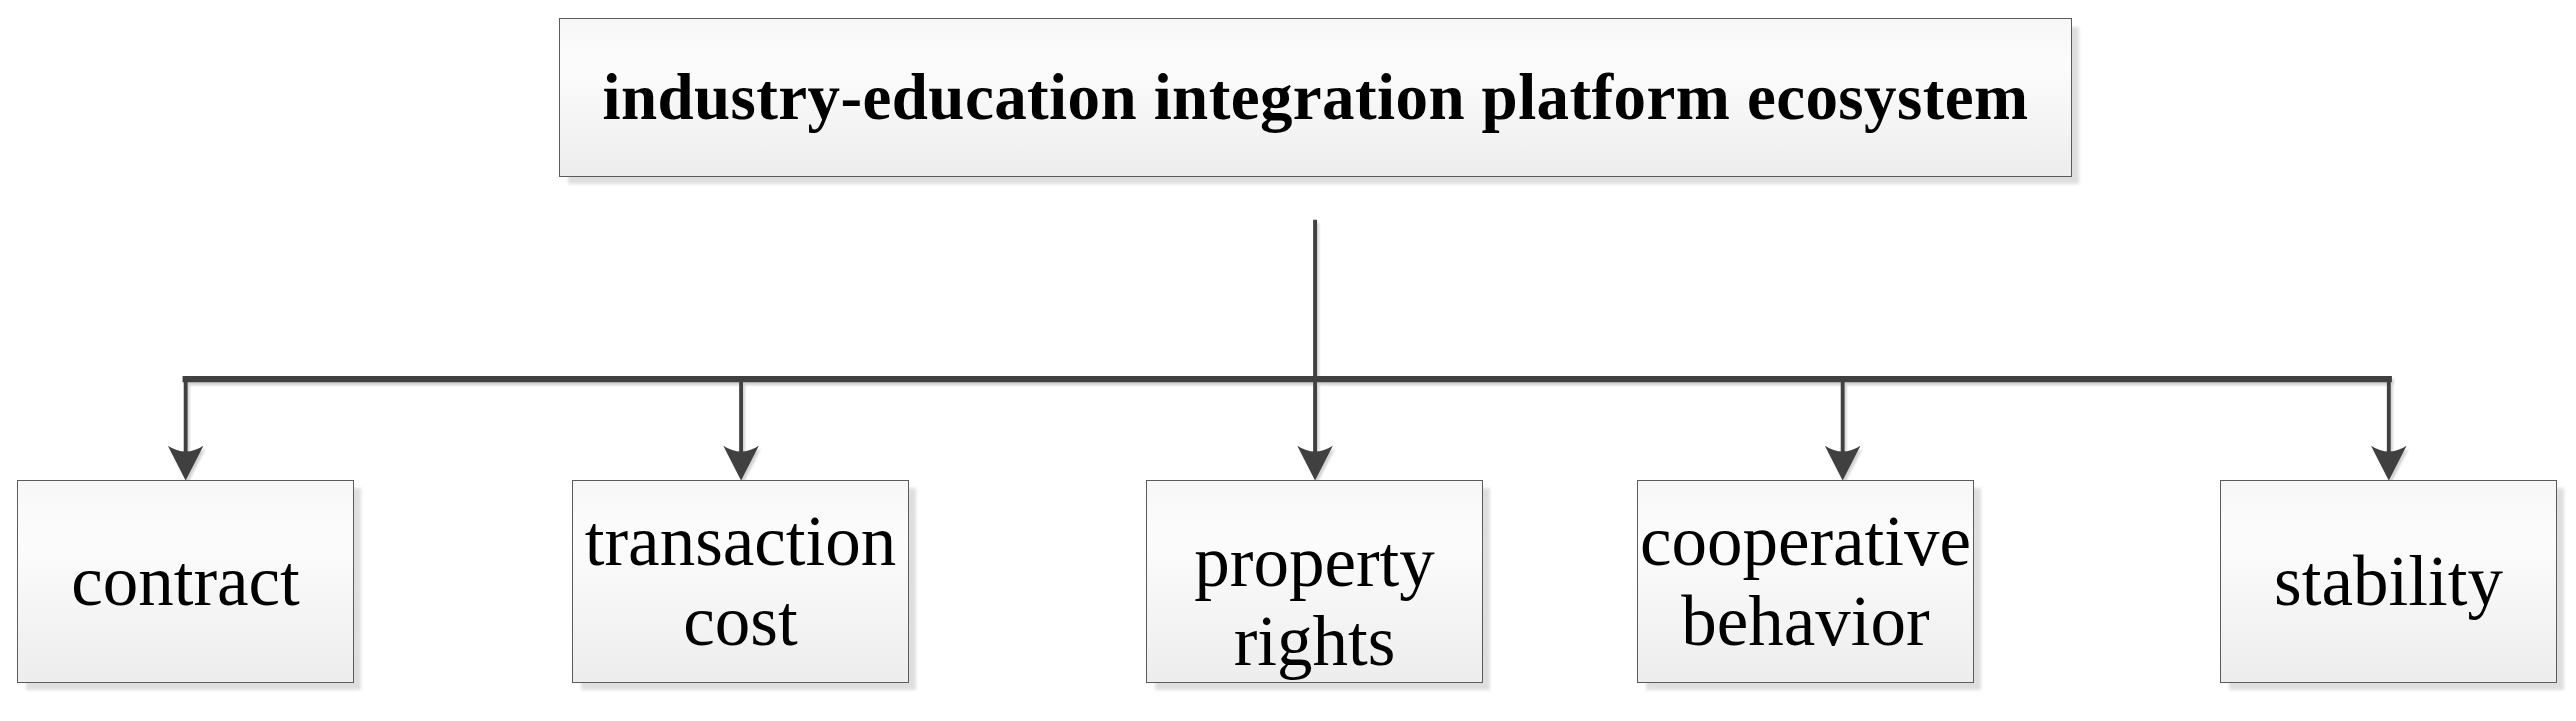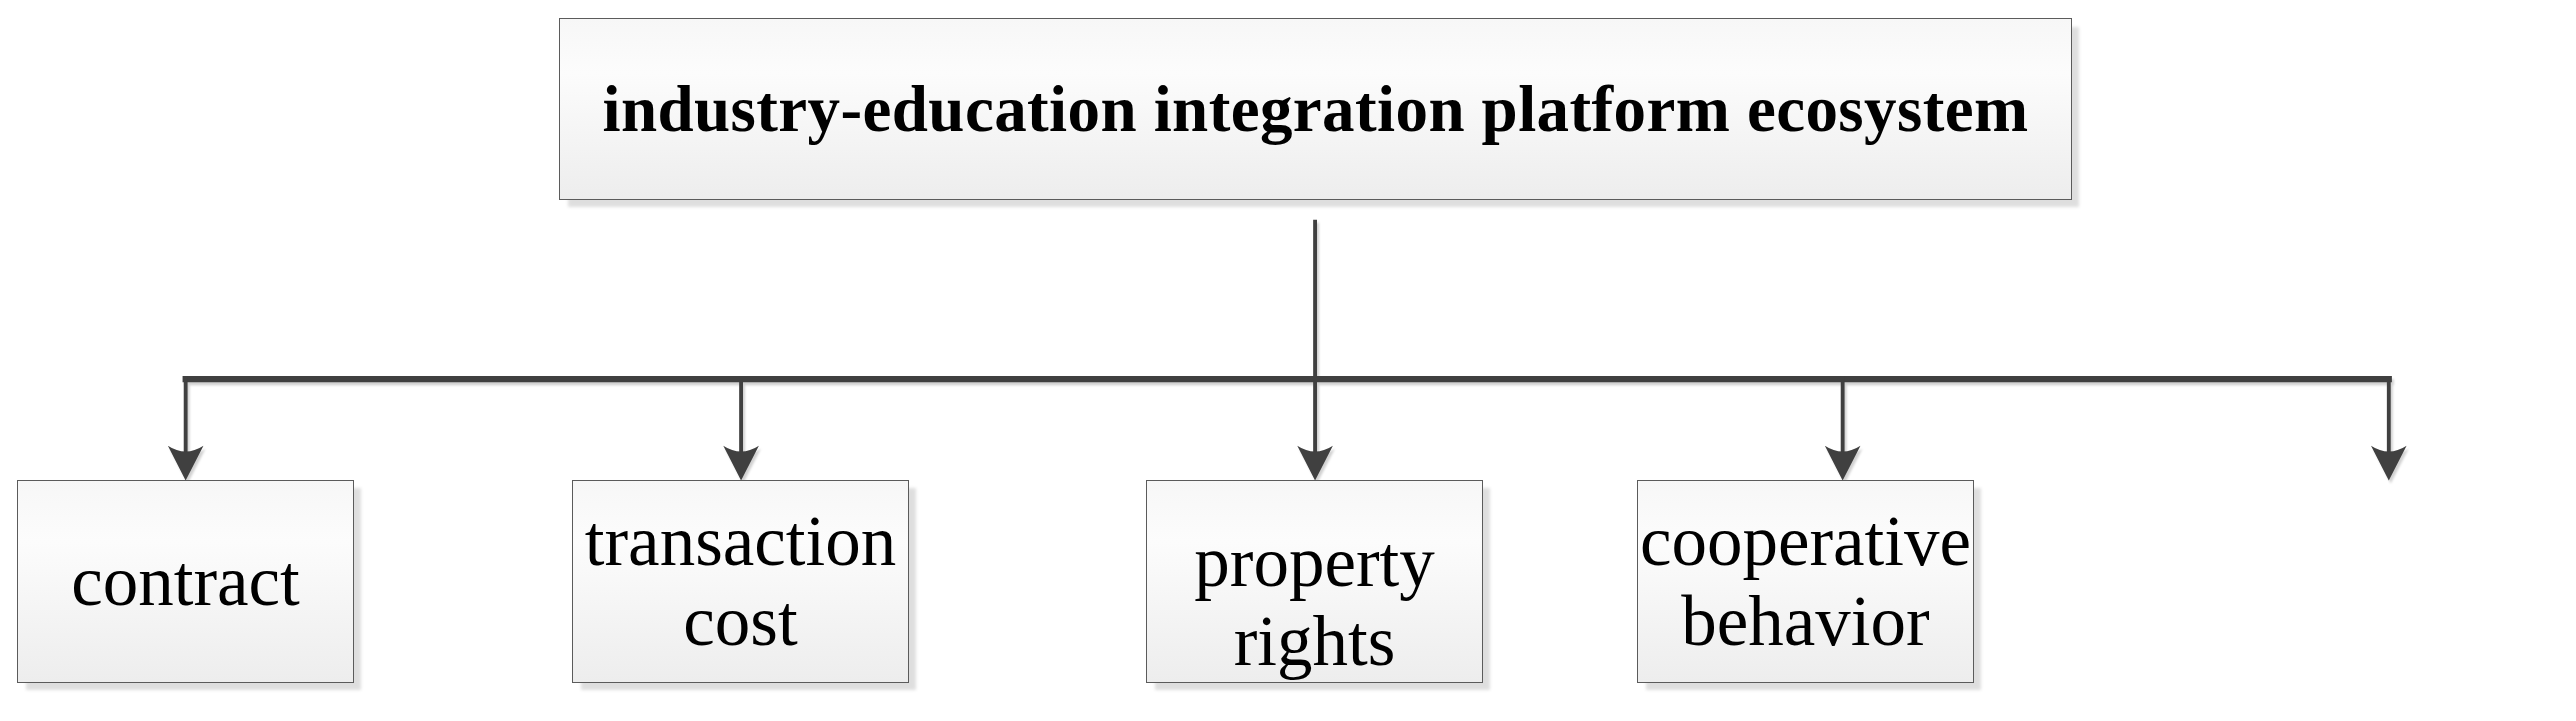--- a/index.html
+++ b/index.html
@@ -24,21 +24,21 @@
     display: flex;
     align-items: center;
     justify-content: center;
     text-align: center;
     color: #000000;
   }
   .node-root {
     left: 559px;
     top: 18px;
     width: 1513px;
-    height: 182px;
+    height: 159px;
     font-weight: bold;
     font-size: 65px;
     letter-spacing: 0.4px;
     justify-content: center;
   }
   .node-child {
     top: 480px;
     width: 337px;
     height: 203px;
     font-size: 71px;
@@ -97,15 +97,18 @@
   </div>
   <div class="node node-child" id="child-2">
     <span class="label">transaction cost</span>
   </div>
   <div class="node node-child" id="child-3">
     <span class="label">property rights</span>
   </div>
   <div class="node node-child" id="child-4">
     <span class="label">cooperative behavior</span>
   </div>
+  <div class="node node-child" id="child-5">
+    <span class="label">stability</span>
+  </div>
 
 </div>
 
 
 </body></html>

